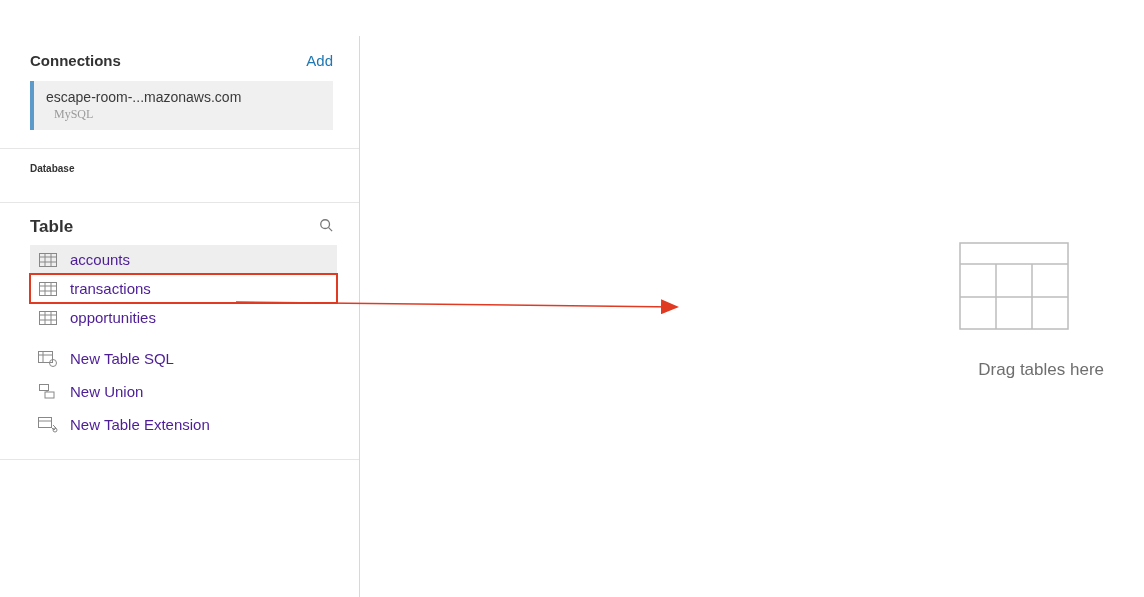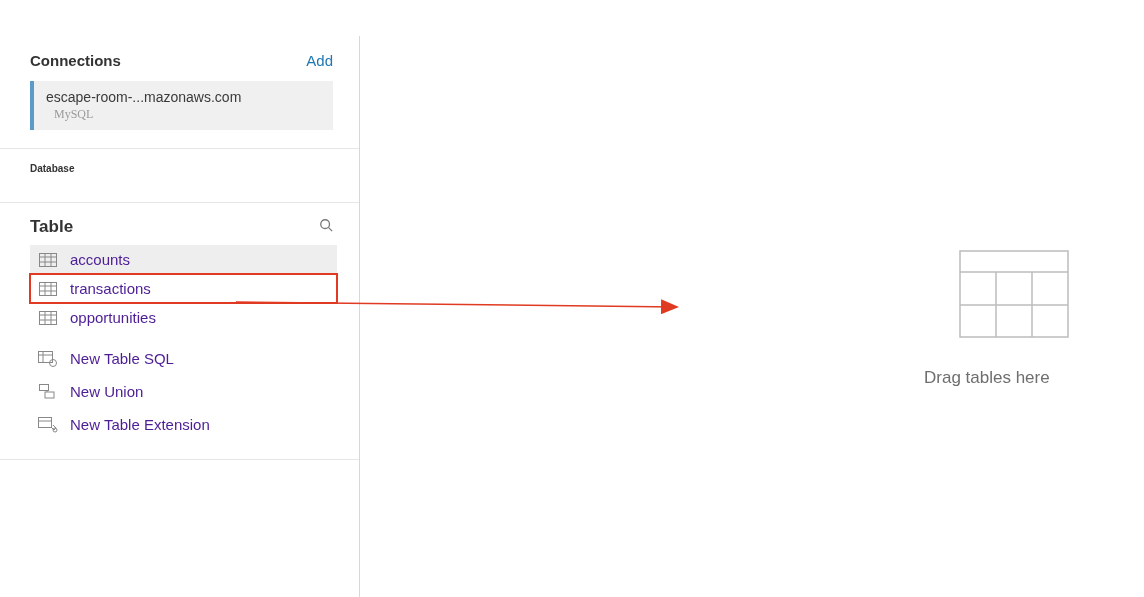--- a/index.html
+++ b/index.html
@@ -122,23 +122,23 @@
     .actions-list .table-item { padding: 8px 8px; }
 
     .canvas {
       flex: 1;
       position: relative;
       background: #fff;
     }
     .drop-zone {
       position: absolute;
       right: 40px;
-      top: 250px;
+      top: 242px;
       width: 180px;
-      text-align: left;
+      text-align: right;
     }
     .drop-grid {
       margin: 0 auto 28px auto;
       width: 110px;
     }
     .drop-grid svg { display:block; }
     .drop-text {
       font-size: 17px;
       color: #6e6e6e;
     }

